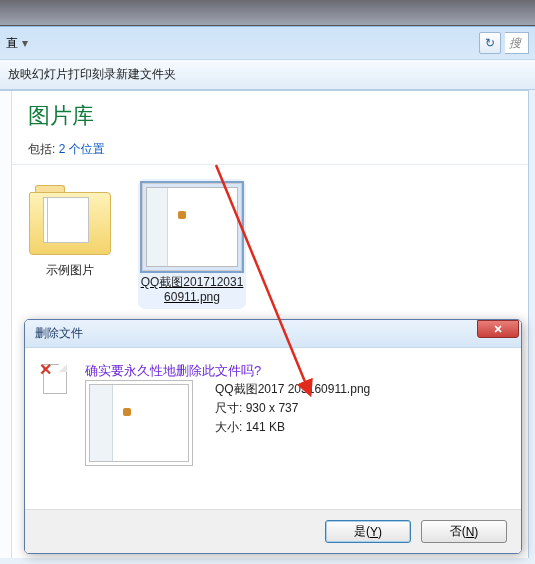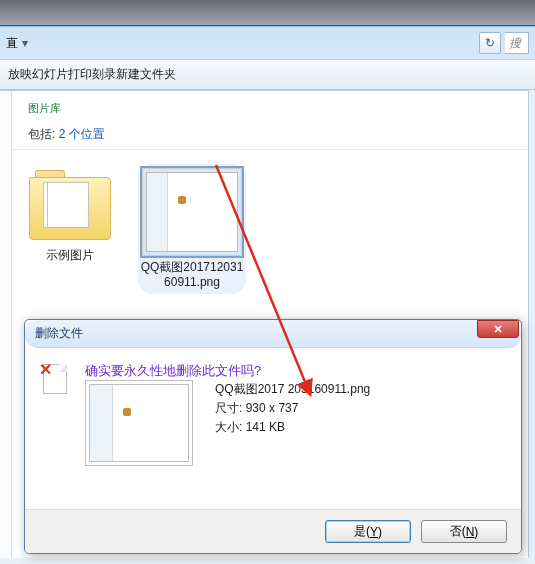--- a/index.html
+++ b/index.html
@@ -77,21 +77,21 @@
     width: 12px;
     border-right: 1px solid #d9e1e8;
     background: #fafcfe;
   }
   .lib-header {
     padding: 10px 0 6px 28px;
     border-bottom: 1px solid #e6ecf2;
   }
   .lib-title {
     color: #127a3b;
-    font-size: 11px;
+    font-size: 22px;
   }
   .lib-sub {
     color: #333;
     font-size: 12px;
     margin-top: 10px;
   }
   .lib-sub .lnk { color: #0a57c2; }
   .items {
     display: flex;
     gap: 14px;
@@ -100,22 +100,23 @@
   .item {
     width: 108px;
     text-align: center;
   }
   .item.selected .thumb-box {
     outline: 2px solid #7da2ce;
     background: #d8e6f7;
   }
   .item.selected {
     background: #e8f1fc;
-    border-radius: 14px;
+    border-radius: 7px;
     padding-bottom: 4px;
+    text-decoration: underline;
   }
   .thumb-box {
     width: 100px; height: 88px;
     margin: 4px auto 4px;
     border: 1px solid #ccc;
     background: #fff;
     padding: 3px;
     position: relative;
   }
   .folder-ico {
@@ -196,21 +197,20 @@
     z-index: 5;
     overflow: hidden;
   }
   .dlg-glass {
     height: 28px;
     background: linear-gradient(to bottom, #eaf3fc, #d6e6f7);
     border-bottom: 1px solid #c6d8ec;
     display: flex;
     align-items: center;
     padding: 0 2px 0 10px;
-    border-radius: 13px;
   }
   .dlg-title { flex: 1; color: #1e3c66; font-size: 12px; }
   .dlg-close {
     width: 42px; height: 18px;
     background: linear-gradient(to bottom, #e97e79, #c8403a);
     border: 1px solid #8f2e2a;
     border-radius: 0 0 3px 3px;
     margin-top: -9px;
     display: flex; align-items: center; justify-content: center;
     color: #fff;

